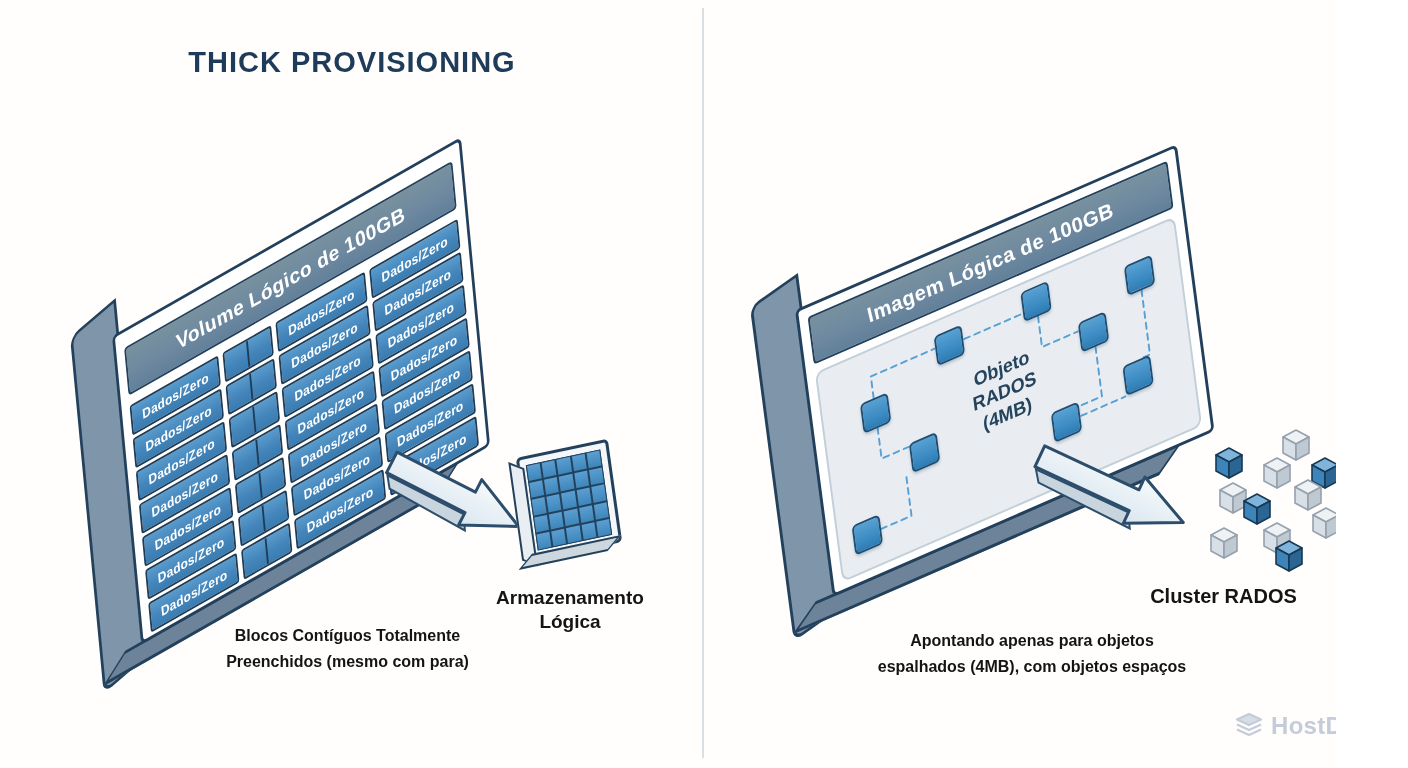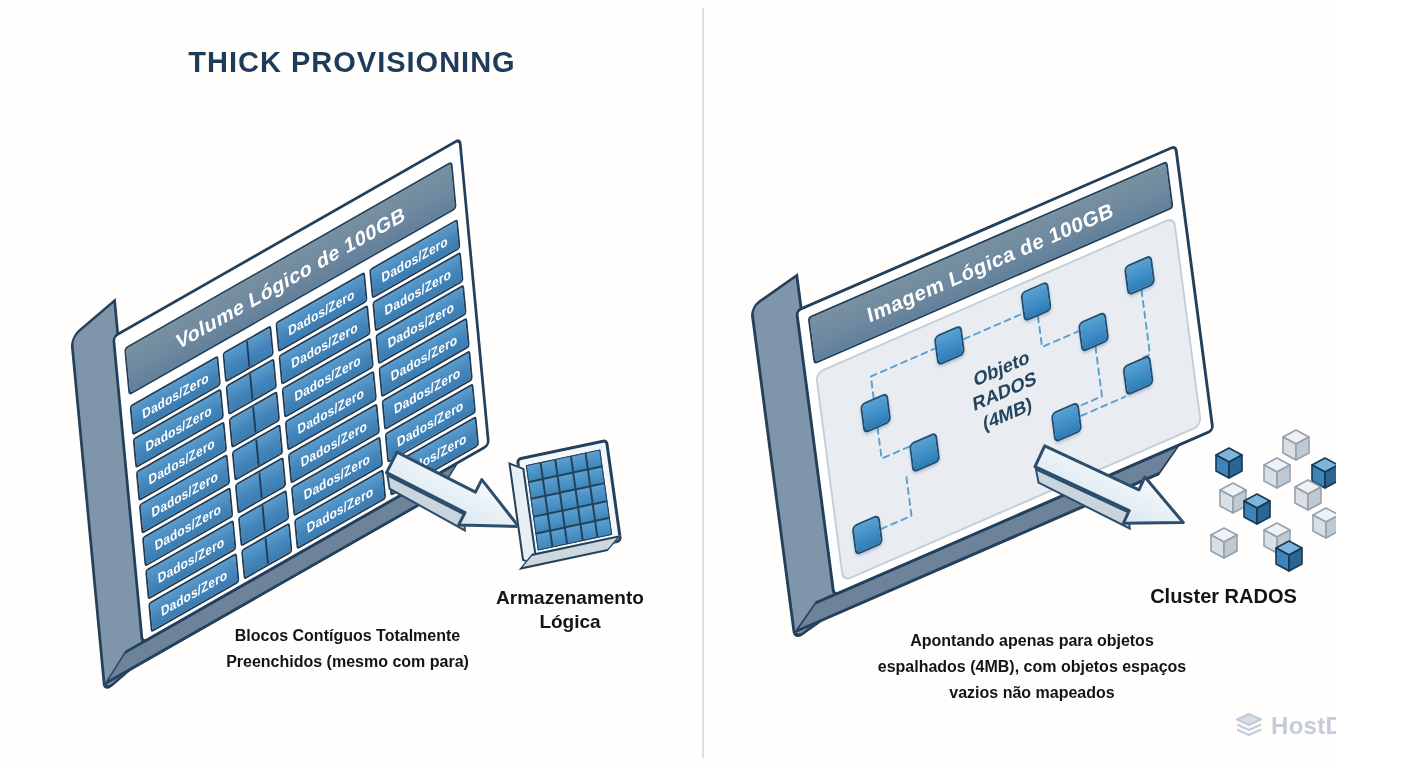--- a/index.html
+++ b/index.html
@@ -409,21 +409,20 @@
     </div>
   <div class="diagram-label" id="cluster-label">Cluster RADOS</div>
 
   <div class="caption" id="caption-left">
     <div>Blocos Contíguos Totalmente</div>
     <div>Preenchidos (mesmo com para)</div>
   </div>
   <div class="caption" id="caption-right">
     <div>Apontando apenas para objetos</div>
     <div>espalhados (4MB), com objetos espaços</div>
-    <div>vazios não mapeados</div>
   </div>
 
   <div class="logo">
     <svg width="30" height="30" viewBox="0 0 30 30">
       <g fill="none" stroke="#c3ccd8" stroke-width="2.4" stroke-linejoin="round">
         <polygon points="15,3 27,8.5 15,14 3,8.5" fill="#d7dde6"></polygon>
         <path d="M3,13.5 L15,19 L27,13.5"></path>
         <path d="M3,18.5 L15,24 L27,18.5"></path>
       </g>
     </svg>

